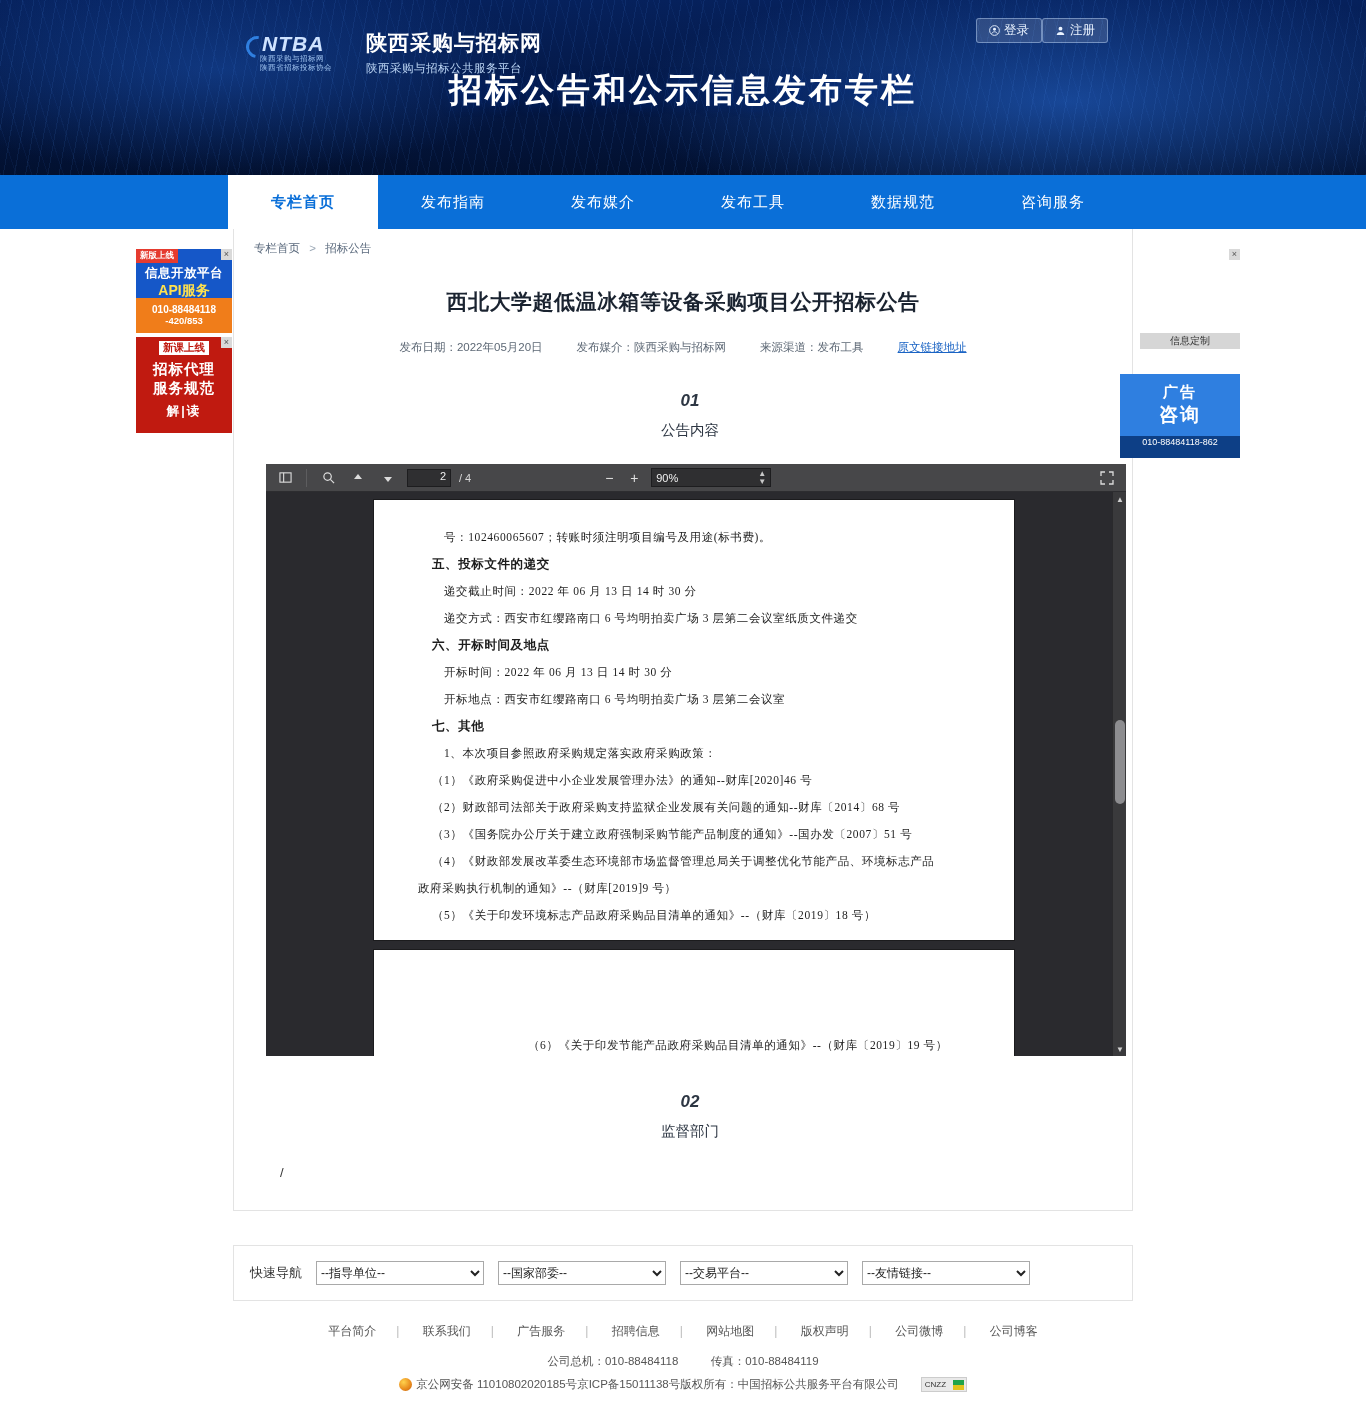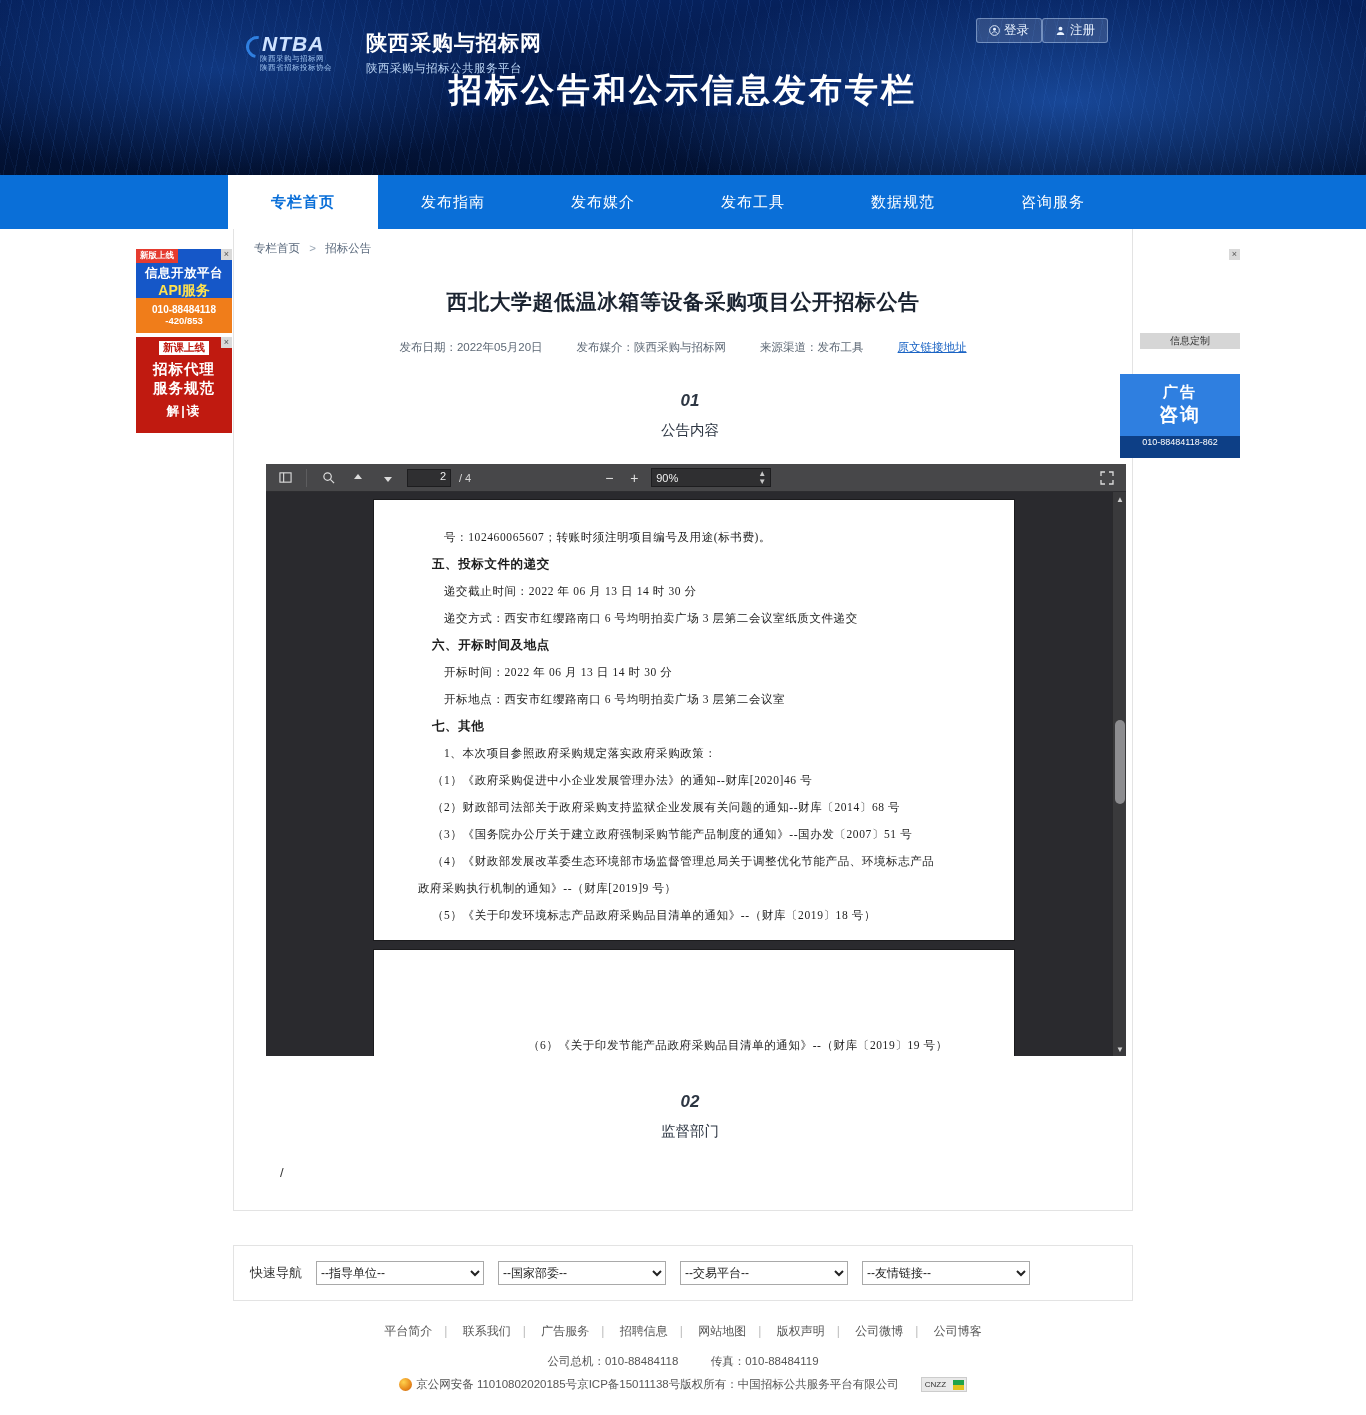--- a/index.html
+++ b/index.html
@@ -263,21 +263,21 @@
   .quicknav .qn-label { font-size: 13px; color: #333; }
   .quicknav select {
     width: 168px; height: 24px; font-size: 12px;
     border: 1px solid #a9a9a9; background: #fff; color: #222;
     font-family: "Liberation Sans", sans-serif;
   }
 
   
   .footer { padding: 22px 0 26px 0; text-align: center; }
   .f-links { font-size: 12px; color: #555; }
-  .f-links a { color: #555; text-decoration: none; margin: 0 12px; }
+  .f-links a { color: #555; text-decoration: none; margin: 0 20px; }
   .f-links .bar { color: #bbb; }
   .f-line { font-size: 11.5px; color: #555; margin-top: 14px; }
   .f-line .sp { display: inline-block; width: 26px; }
   .f-line2 { font-size: 11.5px; color: #555; margin-top: 8px; display: flex; align-items: center; justify-content: center; gap: 0; }
   .police-ico {
     width: 13px; height: 13px; border-radius: 50%;
     background: radial-gradient(circle at 35% 32%, #ffd24d, #e8891c 60%, #b95d0c);
     display: inline-block; margin-right: 4px; vertical-align: -2px;
   }
   .cnzz {

